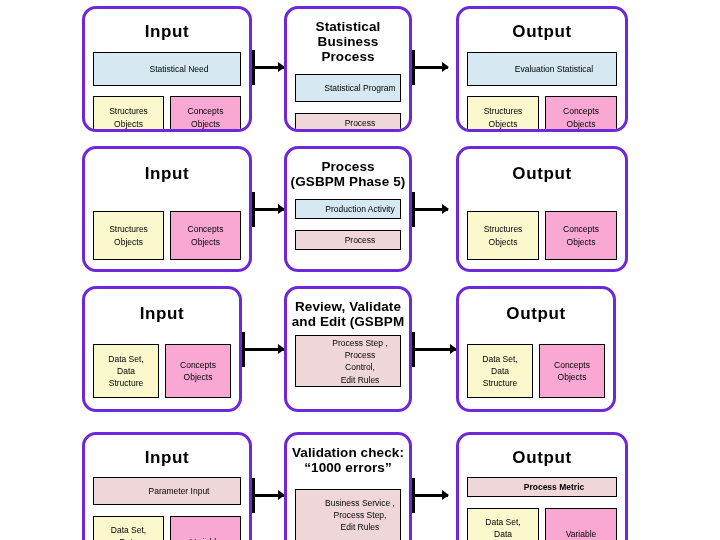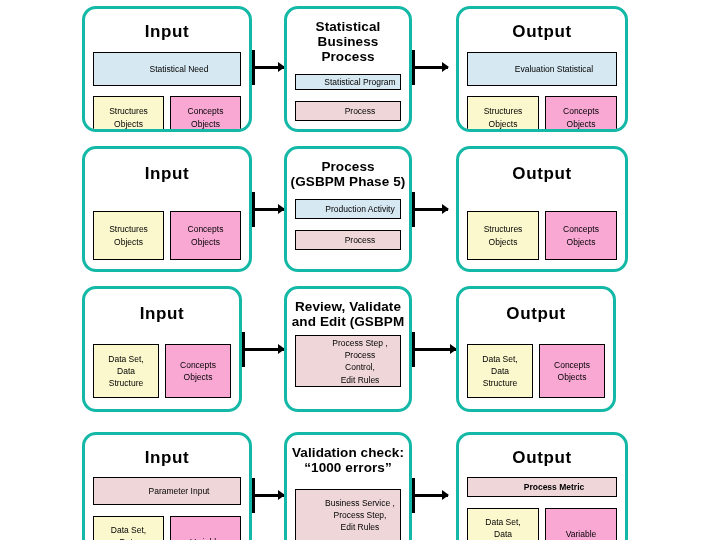--- a/index.html
+++ b/index.html
@@ -18,21 +18,21 @@
     position: relative;
     width: 720px;
     height: 540px;
     background: #ffffff;
   }
 
   
   .node {
     position: absolute;
     box-sizing: border-box;
-    border: 3px solid #14b8a6;
+    border: 3px solid #6d28d9;
     border-radius: 14px;
     background: #ffffff;
     overflow: hidden;
   }
   .node-title {
     text-align: center;
     font-weight: bold;
     line-height: 1.12;
     color: #000000;
     white-space: pre-line;
@@ -111,21 +111,21 @@
     </div>
   </div>
 
   <div class="conn-cap" style="left:252px; top:50px; height:35px;"></div>
   <div class="connector" style="left:252px; top:66px; width:32px;"></div>
   <div class="arrowhead" style="left:278px; top:62px;"></div>
 
   <div class="node" style="left:284px; top:6px; width:128px; height:126px;">
     <div class="node-title title-med" style="margin-top:10px;">Statistical Business
 Process</div>
-    <div class="chip chip-full fill-blue" style="height:16px; margin-top:10px;">Statistical Program</div>
+    <div class="chip chip-full fill-blue" style="height:28px; margin-top:10px;">Statistical Program</div>
     <div class="chip chip-full fill-pink" style="height:20px; margin-top:11px;">Process</div>
   </div>
 
   <div class="conn-cap" style="left:412px; top:50px; height:35px;"></div>
   <div class="connector" style="left:412px; top:66px; width:36px;"></div>
   <div class="arrowhead" style="left:442px; top:62px;"></div>
 
   <div class="node" style="left:456px; top:6px; width:172px; height:126px;">
     <div class="node-title title-big" style="margin-top:13px;">Output</div>
     <div class="chip chip-full fill-blue" style="height:34px; margin-top:11px;">Evaluation Statistical</div>

